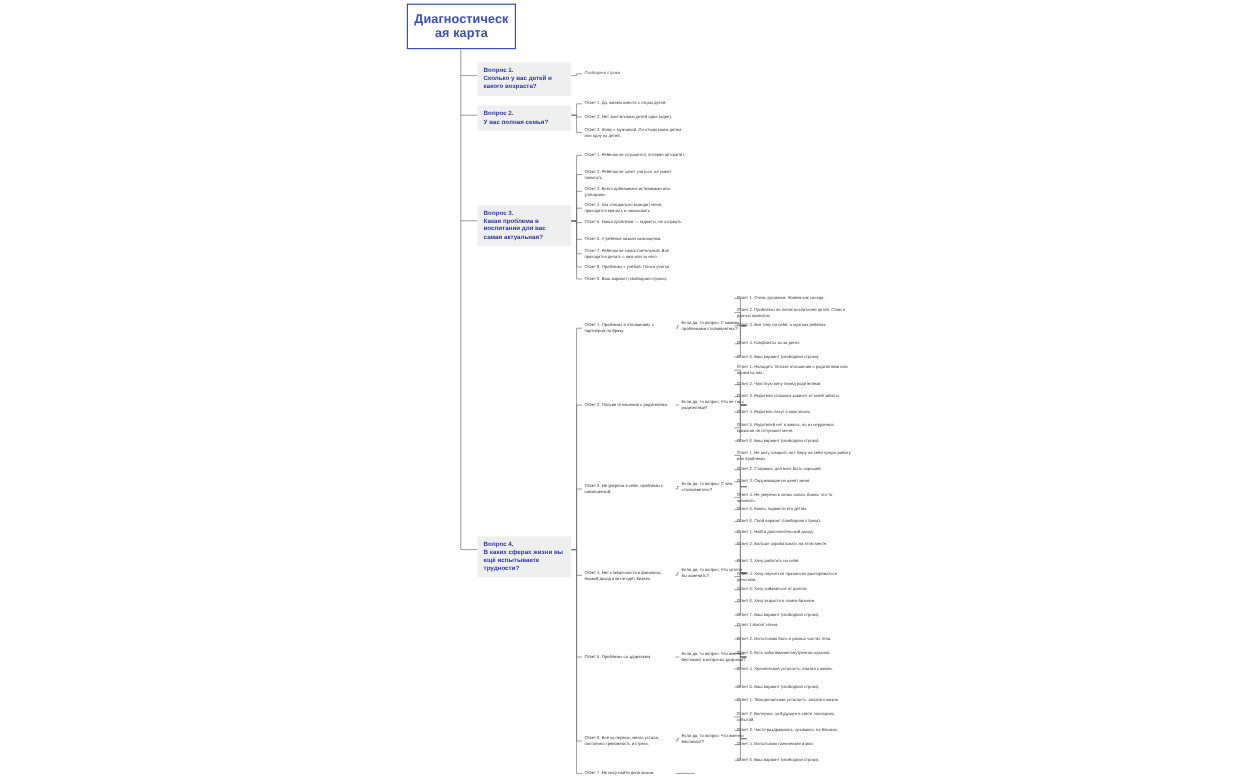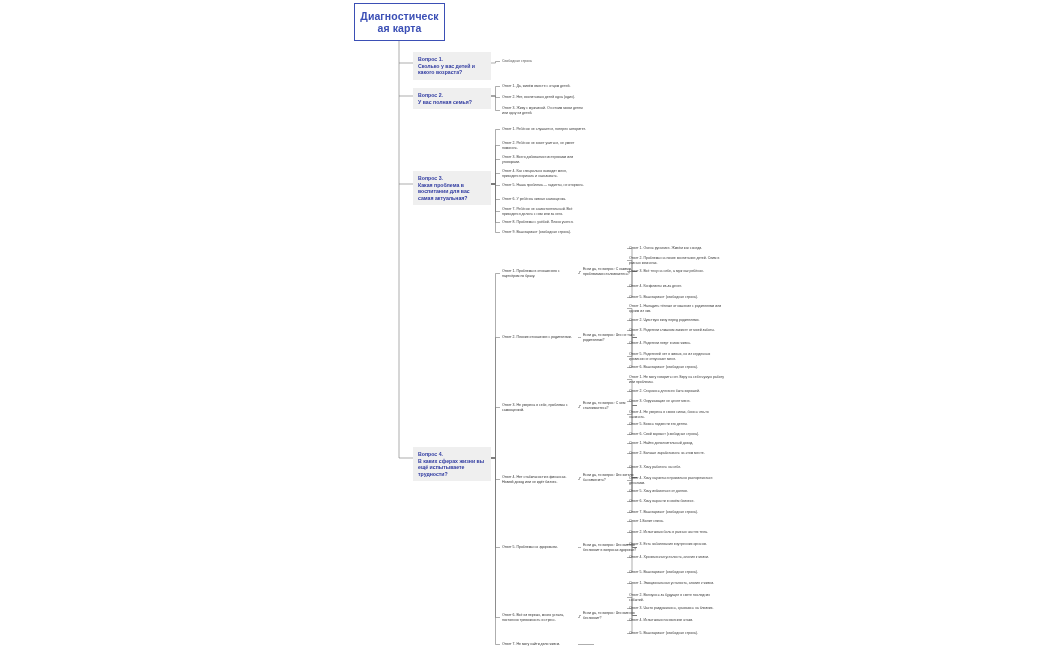--- a/index.html
+++ b/index.html
@@ -3,21 +3,21 @@
 <meta charset="utf-8">
 <style>
   html,body{margin:0;padding:0;}
   body{
     width:1050px;height:650px;
     background:#ffffff;
     font-family:"Liberation Sans","DejaVu Sans",sans-serif;
     overflow:hidden;
     position:relative;
   }
-  #canvas{position:absolute;left:0;top:0;width:952px;height:650px;margin-left:15px;}
+  #canvas{position:absolute;left:0;top:0;width:952px;height:650px;}
   svg.links{position:absolute;left:0;top:0;width:1050px;height:650px;pointer-events:none;}
 
   .node{position:absolute;box-sizing:border-box;}
 
   
   .root{
     left:339px;top:3px;width:91px;height:38px;
     background:#ffffff;border:1px solid #3b4fb5;
     display:flex;align-items:center;justify-content:center;
     text-align:center;

